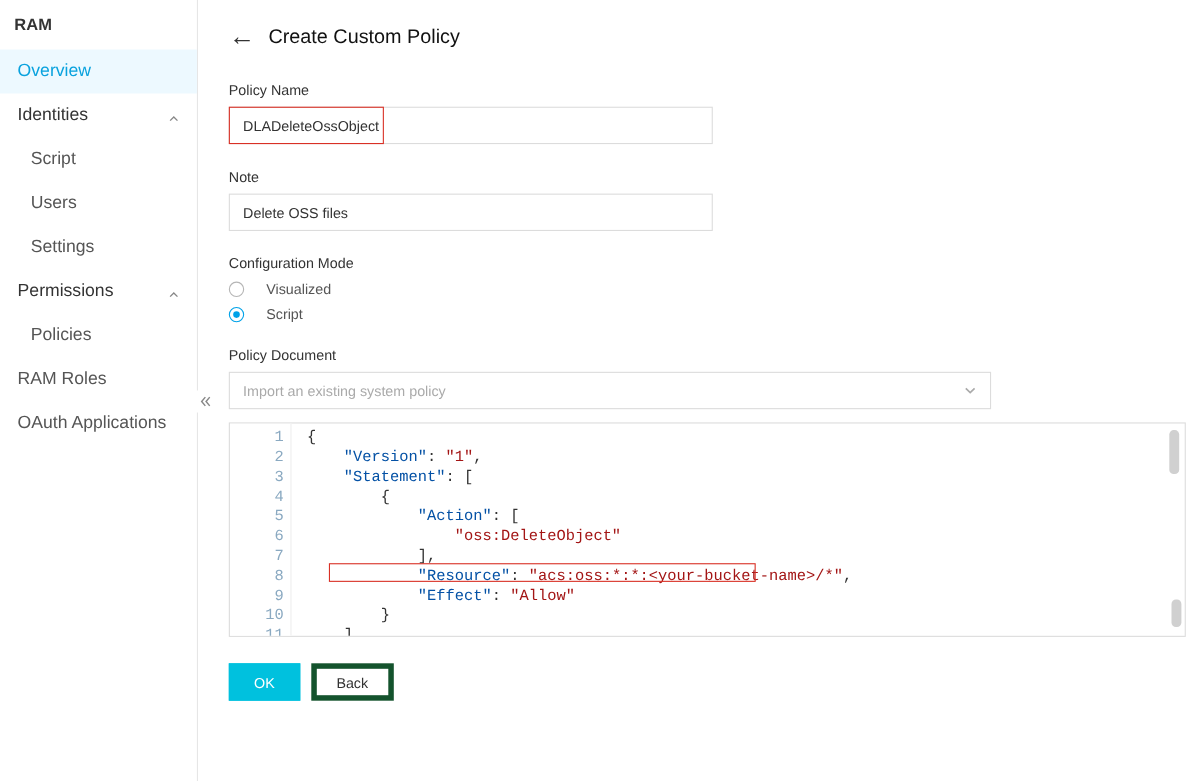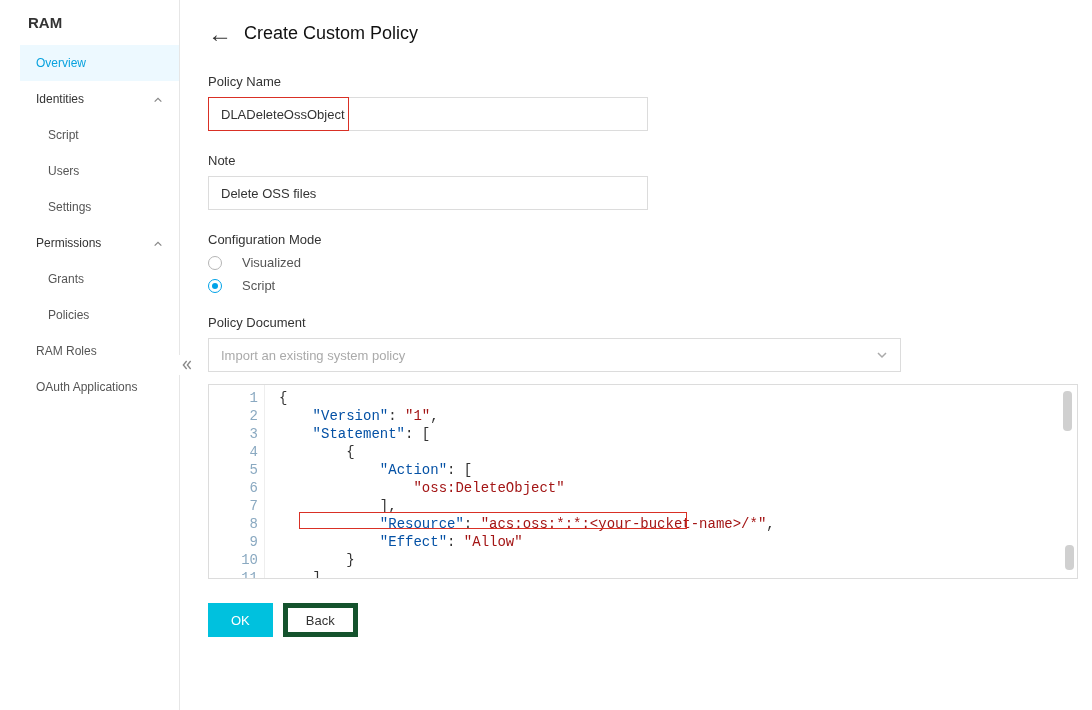--- a/index.html
+++ b/index.html
@@ -2,23 +2,23 @@
 <html><head>
 <meta charset="utf-8">
 <style>
   * { box-sizing: border-box; margin: 0; padding: 0; }
   html, body { width: 1092px; height: 710px; font-family: "Segoe UI", "Helvetica Neue", Arial, sans-serif; font-size: 13px; color: #333; background: #fff; overflow: hidden; }
 
   .container { display: flex; height: 100%; }
 
   
   .sidebar { width: 180px; flex: 0 0 180px; border-right: 1px solid #e6e6e6; display: flex; flex-direction: column; background:#fff; }
-  .brand { padding: 14px 16px 14px 28px; font-size: 15px; color:#333; font-weight:600; }
+  .brand { padding: 14px 16px 14px 13px; font-size: 15px; color:#333; font-weight:600; }
   .nav { list-style: none; }
-  .nav li { padding: 11px 16px 11px 16px; color:#555; cursor: pointer; font-size:12px;margin-left:20px; }
+  .nav li { padding: 11px 16px 11px 16px; color:#555; cursor: pointer; font-size:16px; }
   .nav li.active { background:#edf9ff; color:#09a2de; }
   .nav li.section { display:flex; align-items:center; justify-content:space-between; color:#333; }
   .nav li.child { padding-left: 28px; color:#555; }
   .chev { width:10px; height:10px; display:inline-block; }
   .chev svg { stroke:#888; stroke-width:1.5; fill:none; }
 
   .collapse-handle { position:absolute; left:176px; top:355px; width:20px; height:20px; display:flex; align-items:center; justify-content:center; color:#888; cursor:pointer; background:#fff; font-size:14px; }
 
   
   .main { flex: 1; padding: 20px 34px 0 28px; position:relative; }
@@ -73,21 +73,20 @@
         </li>
         <li class="child">Script</li>
         <li class="child">Users</li>
         <li class="child">Settings</li>
         <li class="section">
           <span>Permissions</span>
           <span class="chev"><svg viewBox="0 0 12 12" width="10" height="10">
               <path d="M2 8l4-4 4 4"></path>
             </svg></span>
         </li>
-        <li class="child">Grants</li>
         <li class="child">Policies</li>
         <li>RAM Roles</li>
         <li>OAuth Applications</li>
       </ul>
   </aside>
 
   <div class="collapse-handle">
     <svg viewBox="0 0 24 24" width="16" height="16">
         <path d="M13 6l-5 6 5 6M19 6l-5 6 5 6" fill="none" stroke="#888" stroke-width="2"></path>
       </svg>

